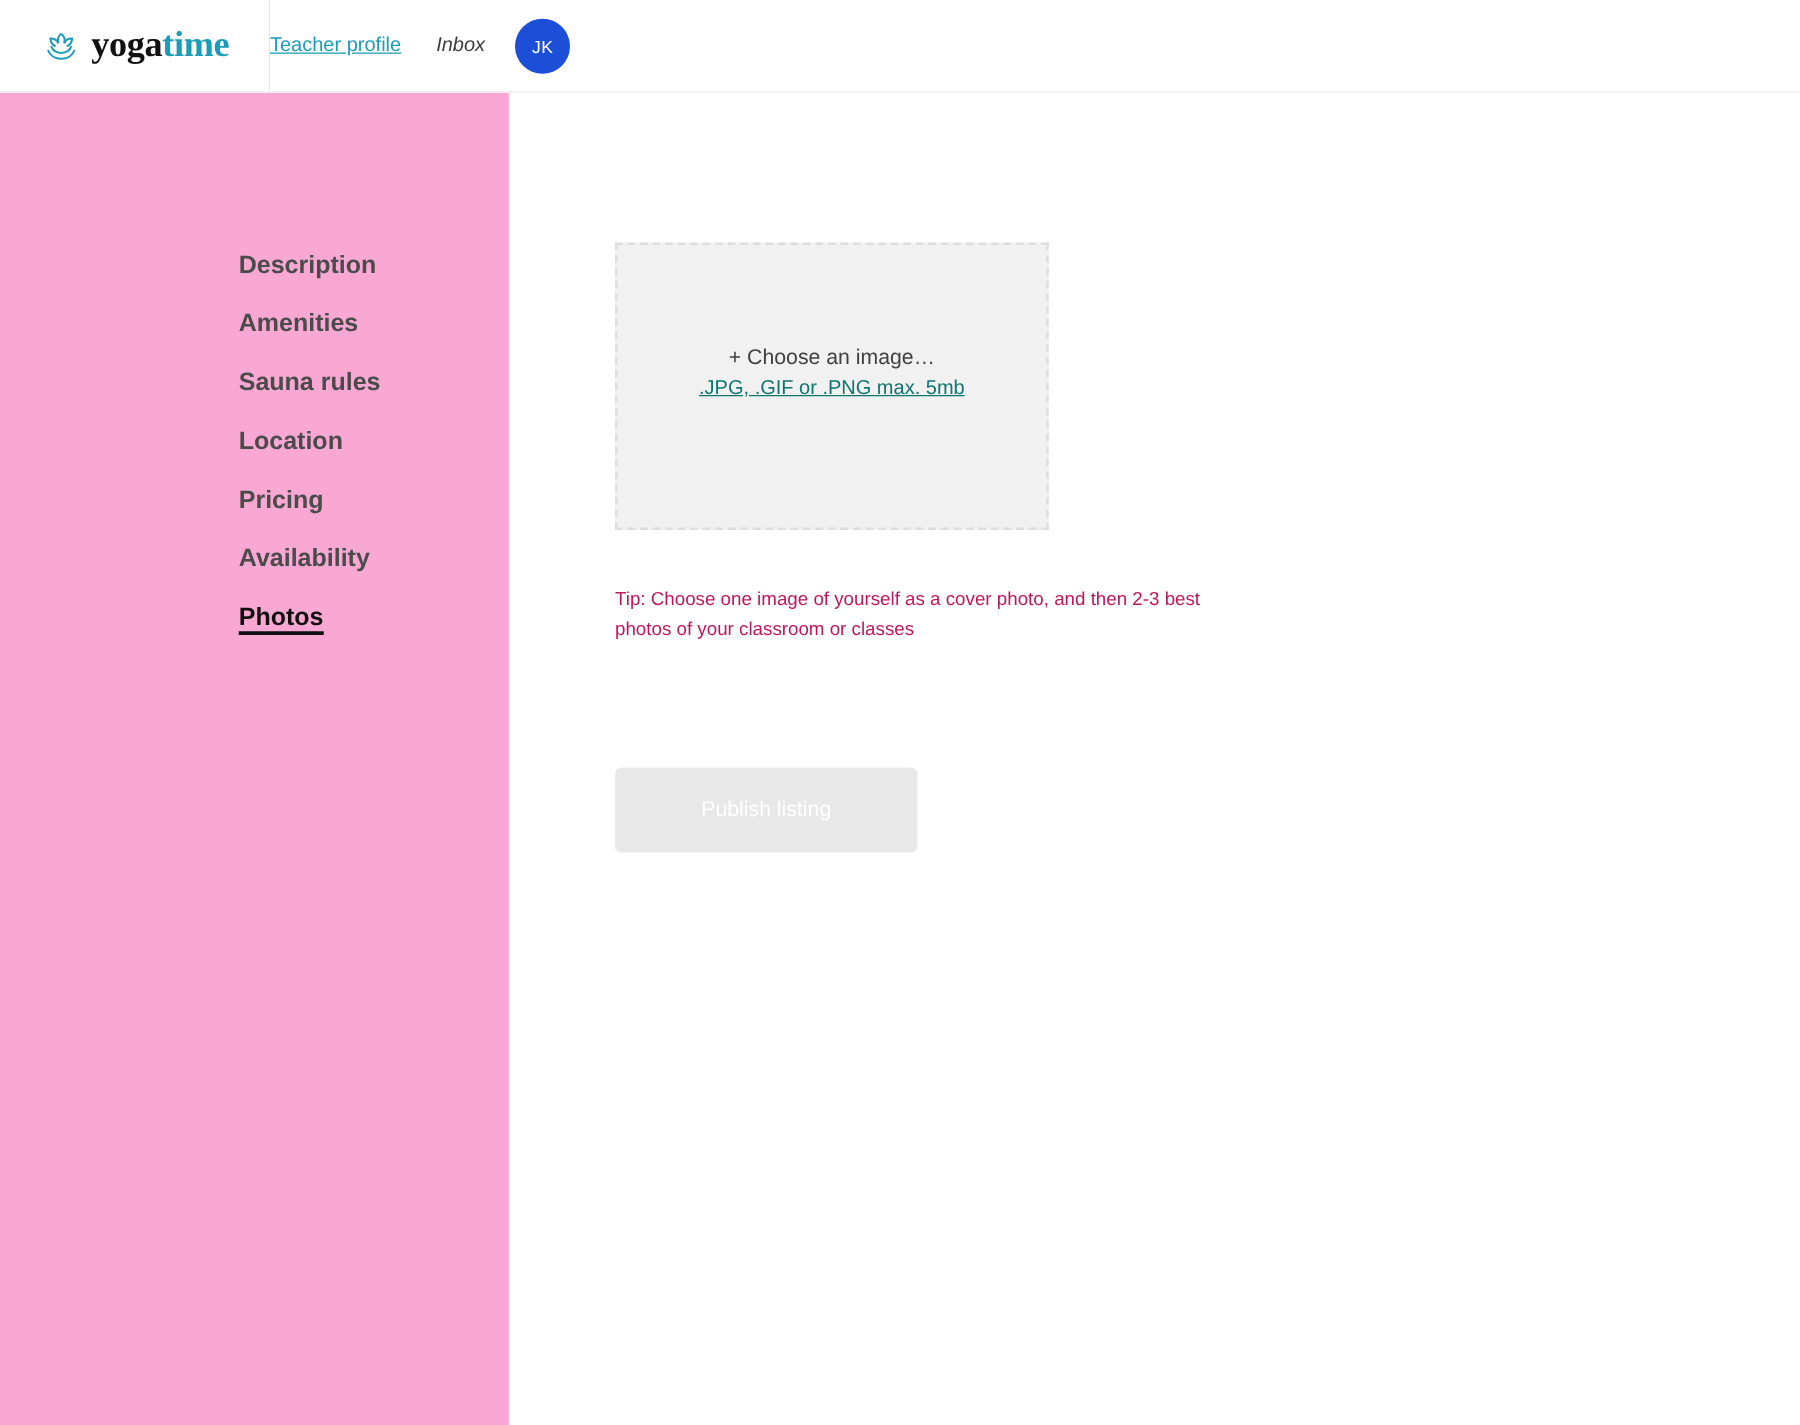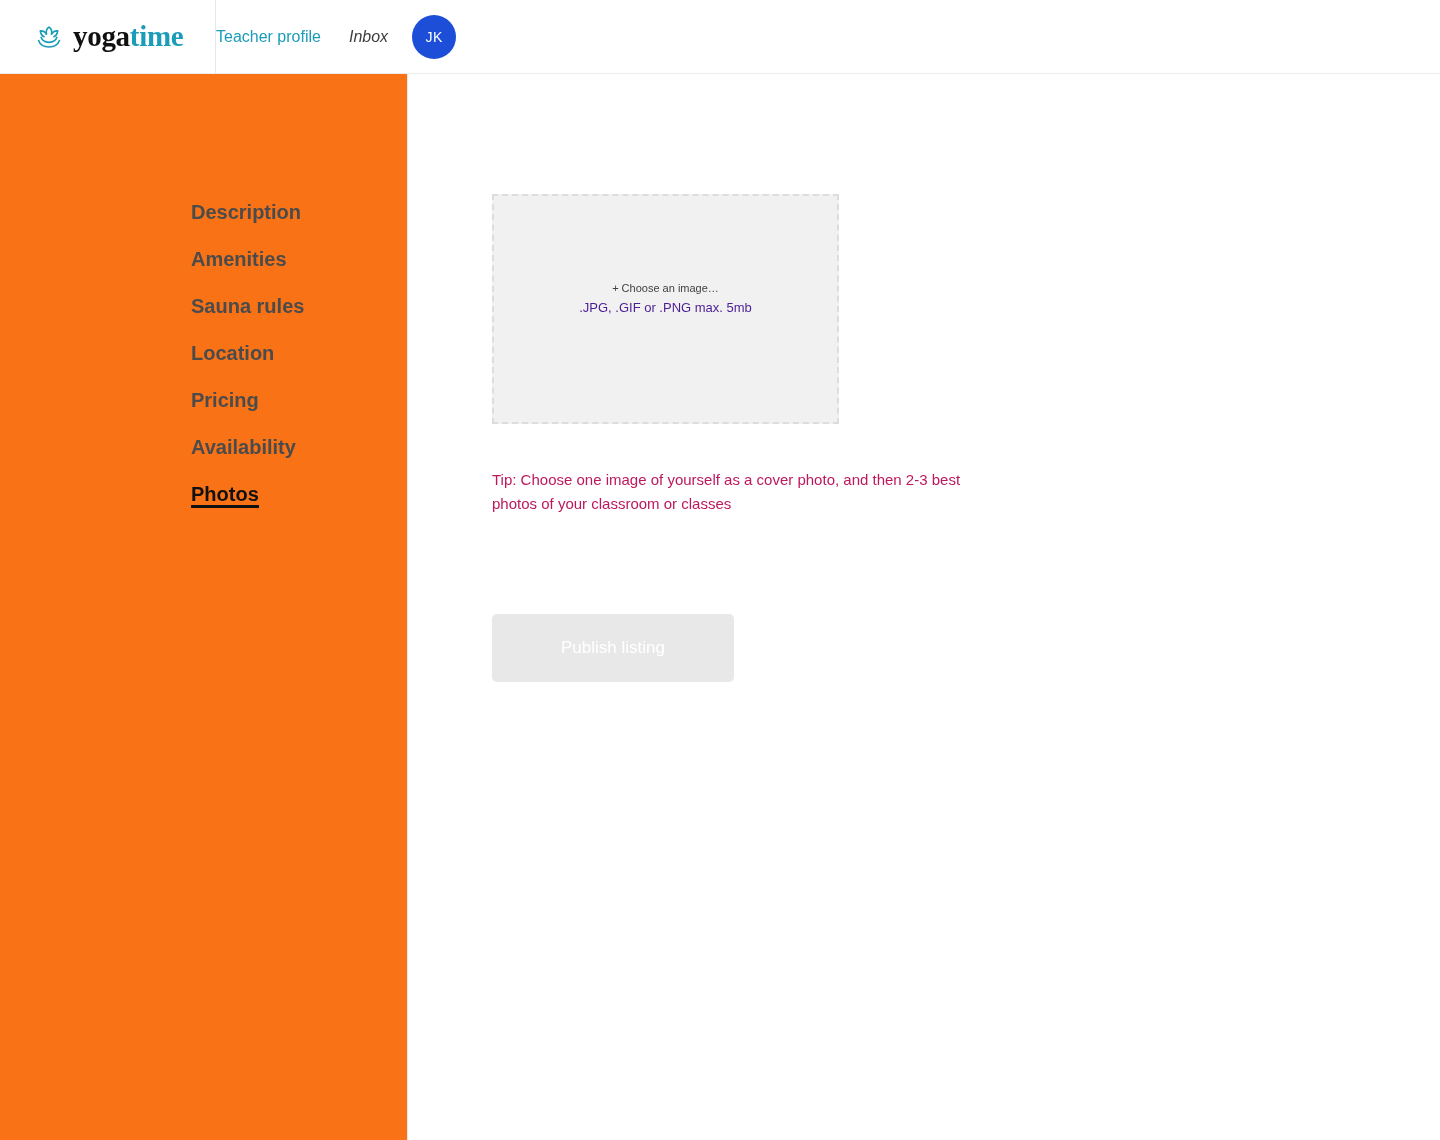--- a/index.html
+++ b/index.html
@@ -75,21 +75,21 @@
     align-items: center;
     padding-right: 34px;
     gap: 0px;
     flex: none;
   }
   .nav-link {
     font-size: 16px;
     text-decoration: none;
     white-space: nowrap;
   }
-  .nav-link.teal  { color: #1b9cb8; margin-right: 28px; }
+  .nav-link.teal  { color: #1b9cb8; margin-right: 28px; text-decoration: underline; }
   .nav-link.plain { color: #3d3d3d; margin-right: 24px; font-style: italic; }
 
   .avatar {
     width: 44px; height: 44px;
     border-radius: 50%;
     background: #1d4ed8;
     color: #ffffff;
     font-size: 14px;
     letter-spacing: 0.4px;
     display: flex;
@@ -101,21 +101,21 @@
   
   .body-wrap {
     display: flex;
     align-items: stretch;
     height: 1066px;
   }
 
   .sidebar {
     width: 408px;
     flex: none;
-    background: #f97316;
+    background: #f9a8d4;
     border-right: 1px solid #e9e9e9;
     padding-top: 128px;
   }
   .side-list { list-style: none; padding-left: 191px; }
   .side-item {
     font-size: 20px;
     font-weight: 700;
     color: #4b4b4b;
     margin-bottom: 27px;
     cursor: pointer;
@@ -149,27 +149,28 @@
     background: #f1f1f1;
     border: 2px dashed #dddddd;
     display: flex;
     flex-direction: column;
     align-items: center;
     justify-content: center;
     cursor: pointer;
     padding-bottom: 22px;
   }
   .dz-main {
-    font-size: 11px;
+    font-size: 17px;
     color: #414141;
     margin-bottom: 6px;
   }
   .dz-sub {
-    font-size: 13px;
-    color: #4c1d95;
+    font-size: 16px;
+    color: #0f766e;
+    text-decoration: underline;
   }
 
   .tip {
     margin-top: 44px;
     font-size: 15px;
     line-height: 1.62;
     color: #be185d;
     max-width: 470px;
   }
 

